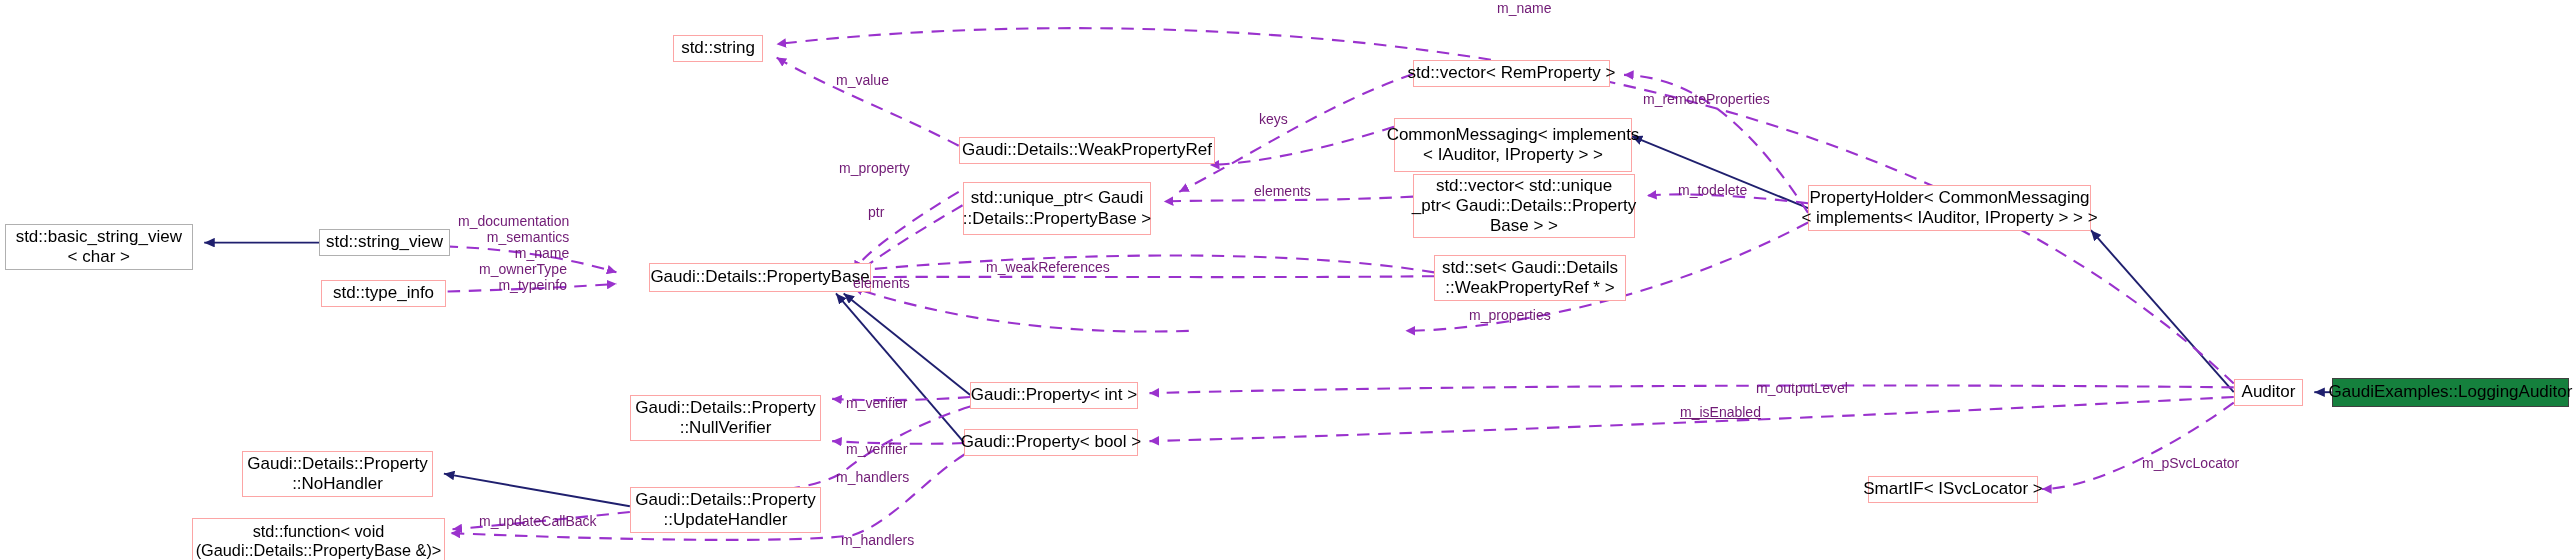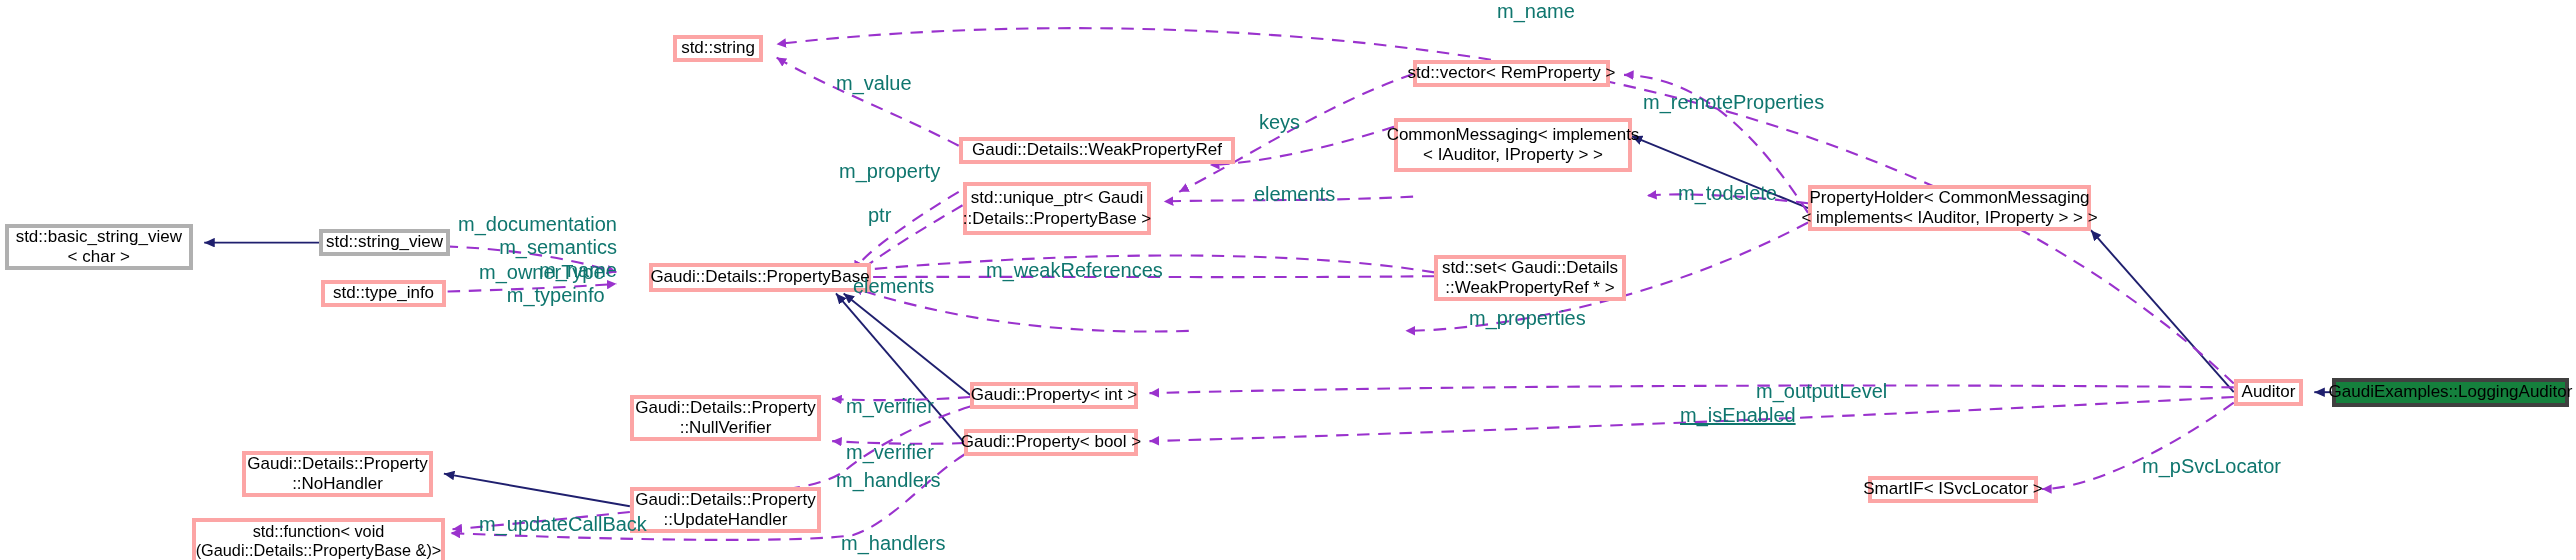--- a/index.html
+++ b/index.html
@@ -22,34 +22,34 @@
     pointer-events:none;
   }
   .node{
     position:absolute;
     box-sizing:border-box;
     display:flex;
     align-items:center;
     justify-content:center;
     text-align:center;
     background:#ffffff;
-    border:4px solid #fca5a5;
+    border:1px solid #fca5a5;
     color:#000000;
     font-size:17px;
     line-height:1.18;
     white-space:pre;
     letter-spacing:0px;
     z-index:3;
   }
   .node.light{ border-color:#b0b0b0; }
   .node.highlight{ background:#15803d; border-color:#404040; }
   .elabel{
     position:absolute;
-    font-size:20px;
-    color:#0f766e;
+    font-size:14px;
+    color:#701a75;
     white-space:pre;
     text-align:center;
     line-height:1.15;
     z-index:4;
     background:transparent;
   }
 </style>
 </head>
 <body>
 
@@ -104,33 +104,36 @@
 
   <div class="node light" style="left:4.8px;top:224px;width:188px;height:46px;">std::basic_string_view
 &lt; char &gt;</div>
 
   <div class="node light" style="left:319px;top:229px;width:131px;height:27px;">std::string_view</div>
 
   <div class="node" style="left:321px;top:280px;width:125px;height:27px;">std::type_info</div>
 
   <div class="node" style="left:673px;top:35px;width:90px;height:27px;">std::string</div>
 
-  <div class="node" style="left:959px;top:137px;width:276px;height:27px;">Gaudi::Details::WeakPropertyRef</div>
+  <div class="node" style="left:959px;top:137px;width:256px;height:27px;">Gaudi::Details::WeakPropertyRef</div>
 
   <div class="node" style="left:963px;top:182px;width:188px;height:53px;">std::unique_ptr&lt; Gaudi
 ::Details::PropertyBase &gt;</div>
 
   <div class="node" style="left:618px;top:263px;width:222px;height:29px;margin-left:31px;">Gaudi::Details::PropertyBase</div>
 
 
   <div class="node" style="left:1413px;top:60px;width:197px;height:27px;">std::vector&lt; RemProperty &gt;</div>
 
   <div class="node" style="left:1394px;top:118px;width:238px;height:54px;">CommonMessaging&lt; implements
 &lt; IAuditor, IProperty &gt; &gt;</div>
 
+  <div class="node" style="left:1413px;top:174px;width:222px;height:64px;">std::vector&lt; std::unique
+_ptr&lt; Gaudi::Details::Property
+Base &gt; &gt;</div>
 
   <div class="node" style="left:1434px;top:255px;width:192px;height:46px;">std::set&lt; Gaudi::Details
 ::WeakPropertyRef * &gt;</div>
 
   <div class="node" style="left:1808px;top:185px;width:283px;height:46px;">PropertyHolder&lt; CommonMessaging
 &lt; implements&lt; IAuditor, IProperty &gt; &gt; &gt;</div>
 
   <div class="node" style="left:970px;top:382px;width:168px;height:27px;">Gaudi::Property&lt; int &gt;</div>
 
   <div class="node" style="left:964px;top:429px;width:174px;height:27px;">Gaudi::Property&lt; bool &gt;</div>

